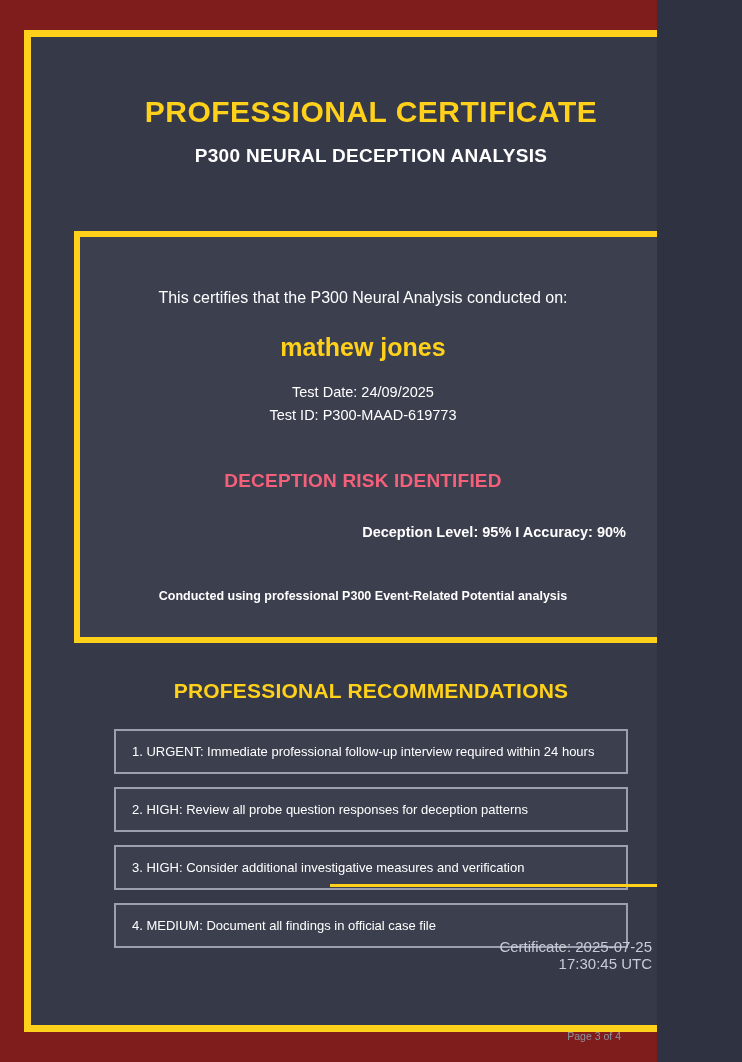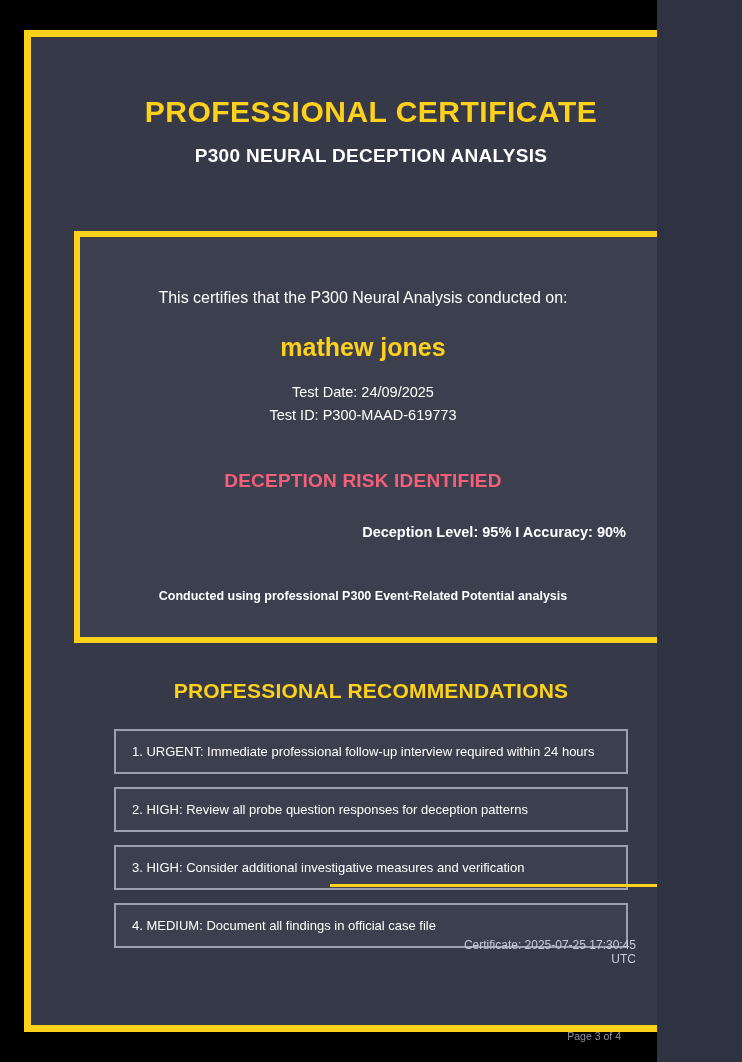--- a/index.html
+++ b/index.html
@@ -6,21 +6,21 @@
   html, body {
     width: 742px;
     height: 1062px;
     background: #2f3240;
     font-family: "Liberation Sans", sans-serif;
   }
   #page {
     position: relative;
     width: 657px;
     height: 1062px;
-    background: #000000;
+    background: #7f1d1d;
     overflow: hidden;
   }
   
   .cert-frame {
     position: absolute;
     left: 24px;
     top: 30px;
     width: 694px;
     height: 1002px;
     border: 7px solid #ffd11a;
@@ -121,24 +121,24 @@
   .underline-accent {
     position: absolute;
     left: 330px;
     top: 884px;
     width: 330px;
     height: 3px;
     background: #ffd11a;
   }
   .cert-stamp {
     position: absolute;
-    left: 436px;
+    left: 452px;
     top: 938px;
     color: #c9ccd6;
-    font-size: 12px;
+    font-size: 15px;
     text-align: right;
     width: 200px;
   }
   .page-num {
     position: absolute;
     right: 36px;
     bottom: 20px;
     color: #8f94a3;
     font-size: 10.5px;
     margin-left: 48px;

